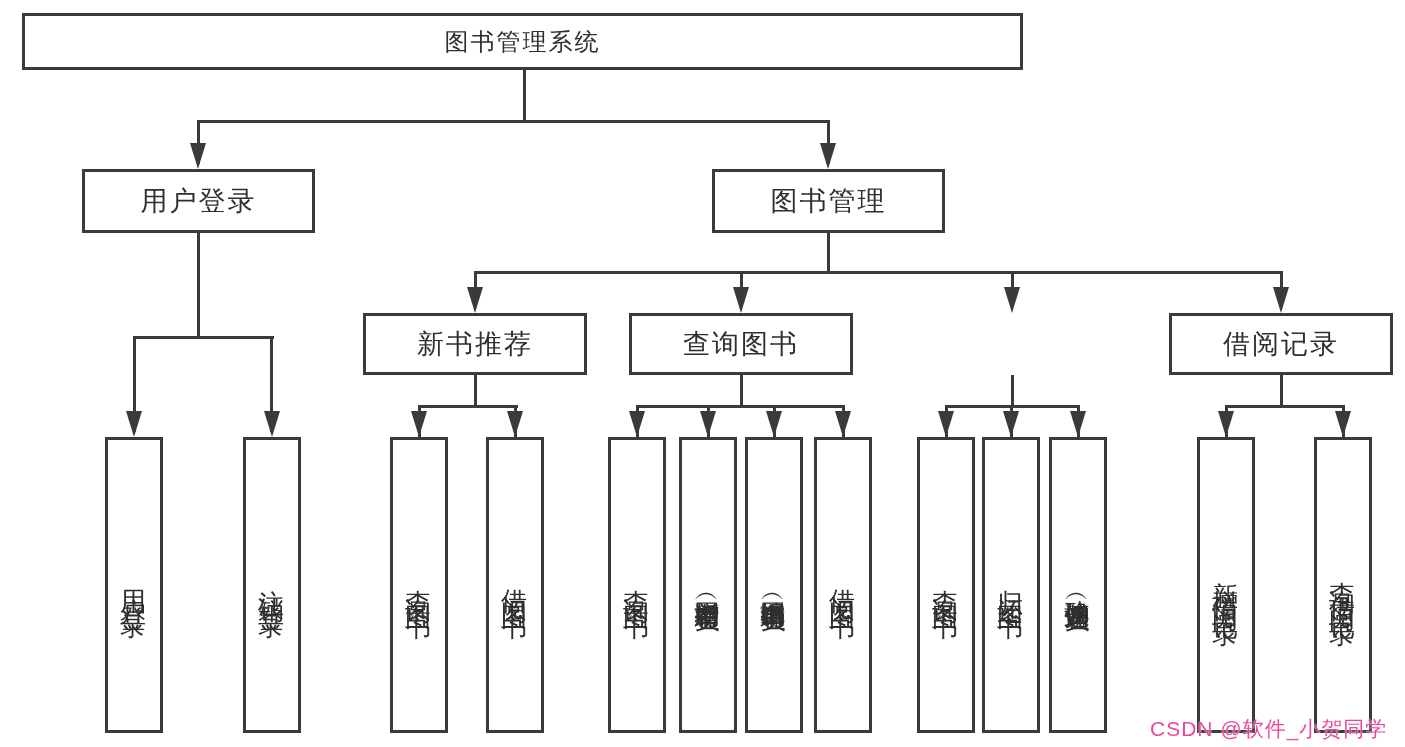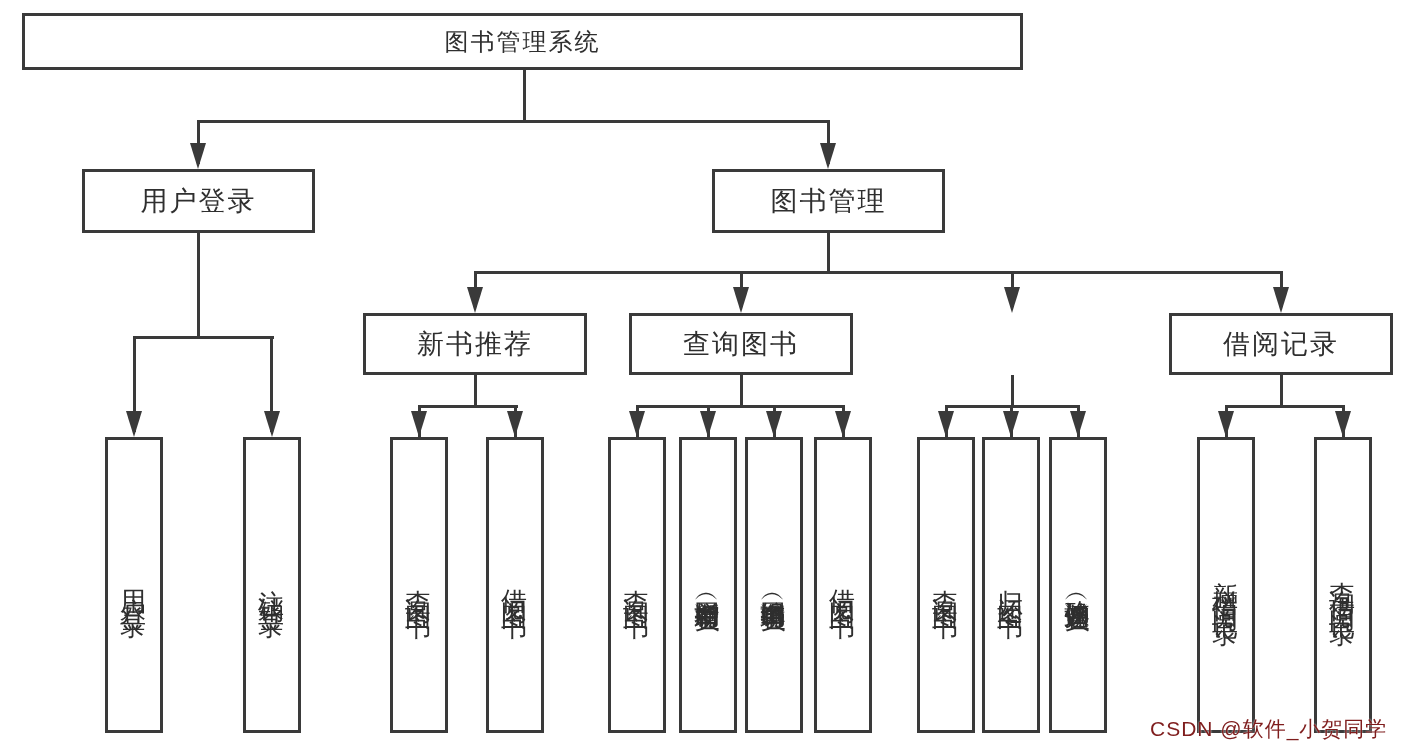--- a/index.html
+++ b/index.html
@@ -24,21 +24,21 @@
   .box.v.long { font-size:25px; letter-spacing:1px; }
   .line { position:absolute; background:#3a3a3a; }
   .arrow {
     position:absolute; width:0; height:0;
     border-left:8px solid transparent;
     border-right:8px solid transparent;
     border-top:26px solid #3a3a3a;
   }
   .watermark {
     position:absolute; left:1150px; top:715px;
-    font-size:21px; color:#7f1d1d; letter-spacing:1px;
+    font-size:21px; color:#ec4899; letter-spacing:1px;
     text-shadow:0 0 2px #ffffff;
     white-space:nowrap;
   }
 </style>
 </head>
 <body>
 
 <div class="canvas">
 
   <div class="box h root" style="left:22px;top:13px;width:1001px;height:57px">

